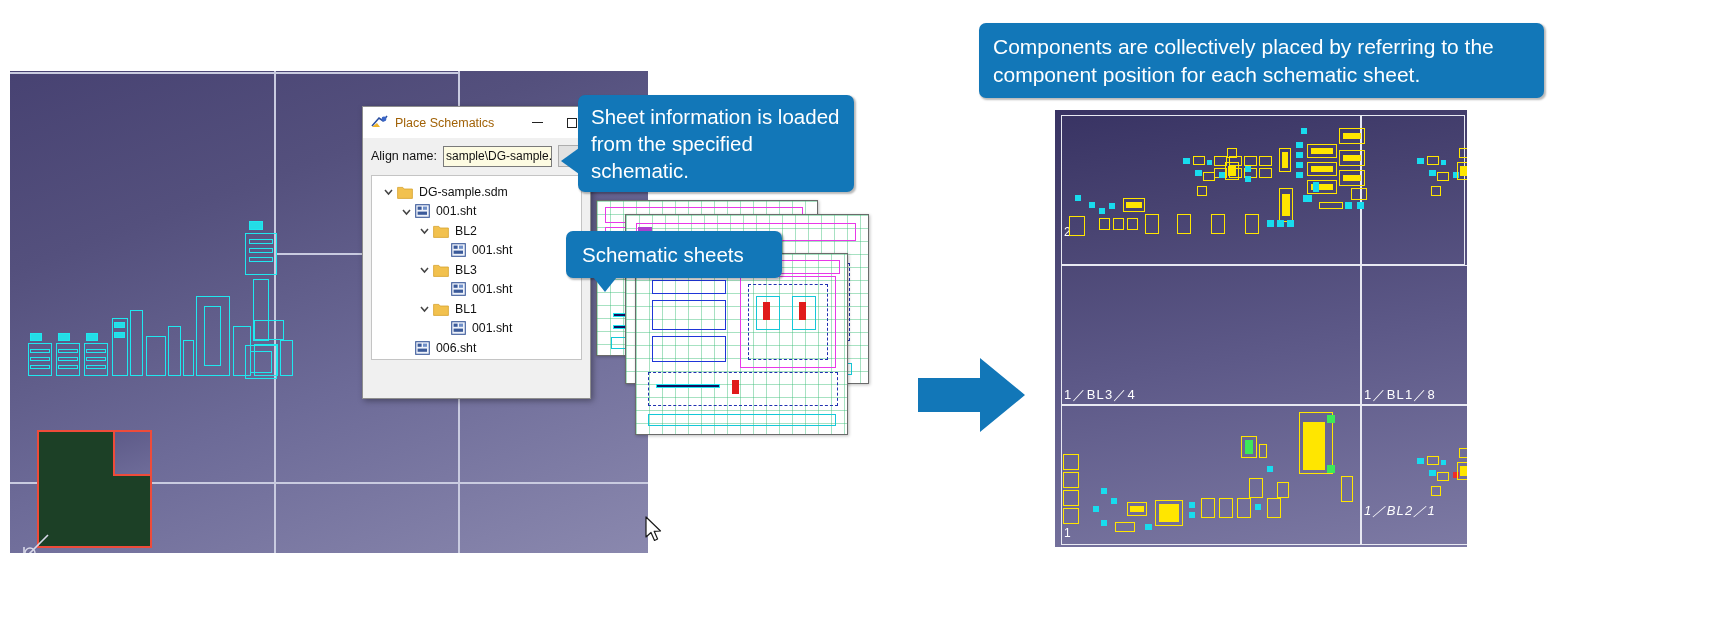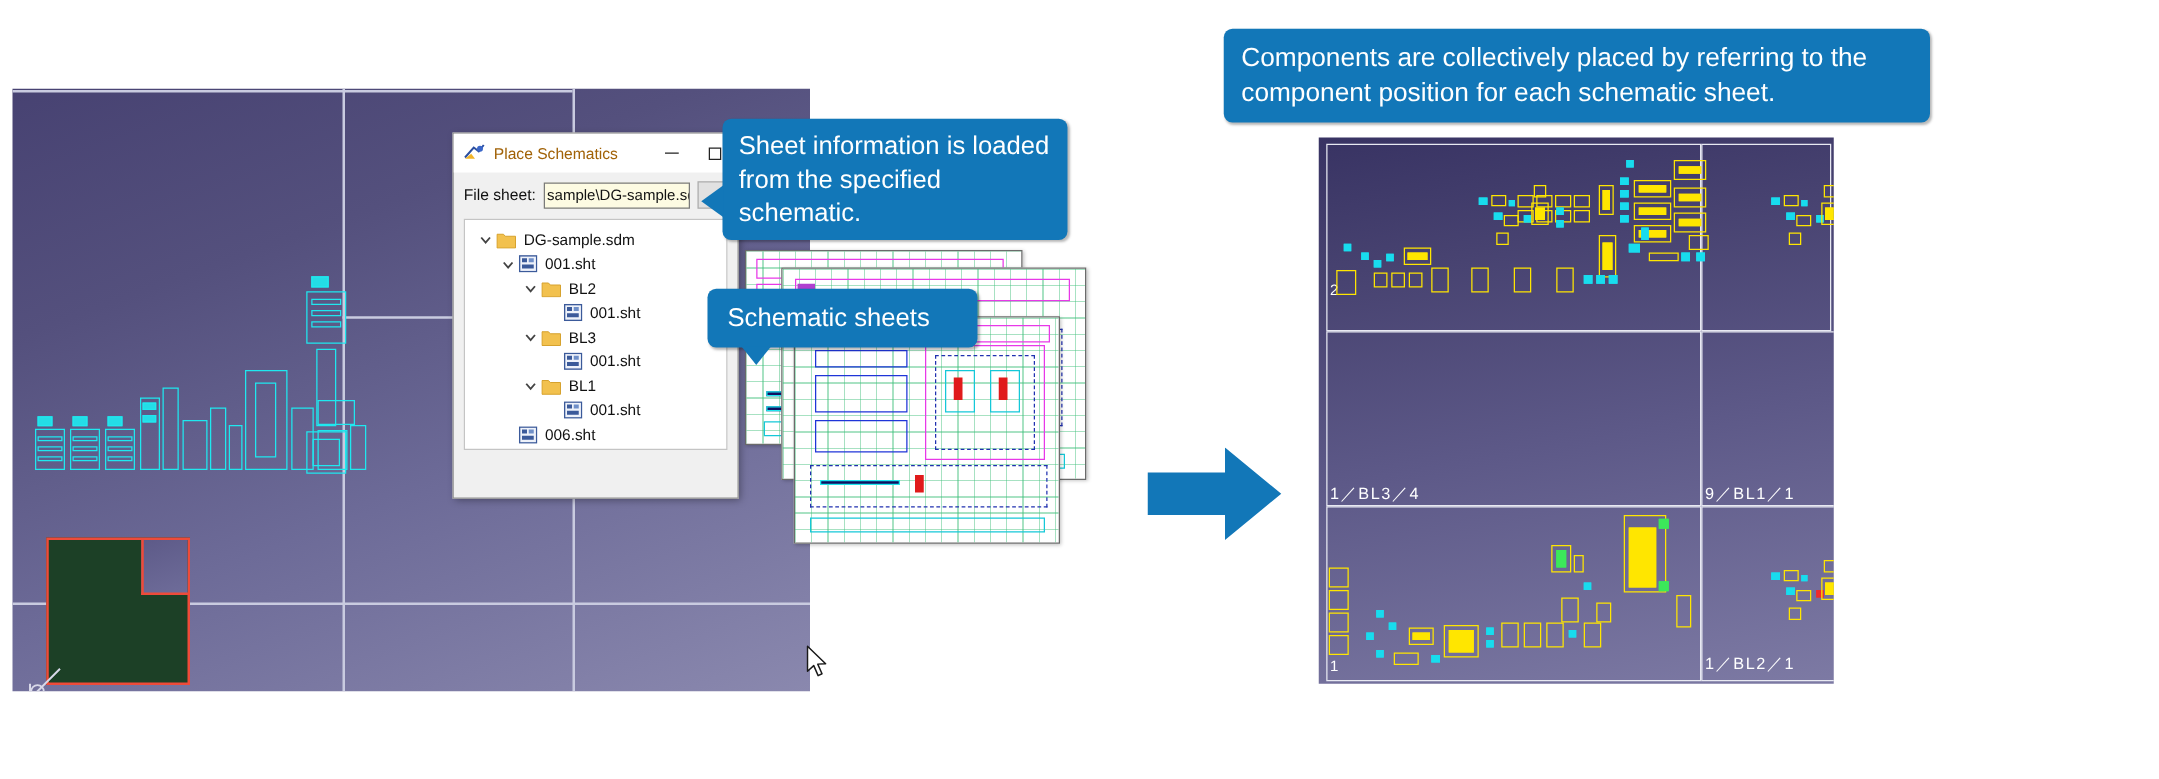--- a/index.html
+++ b/index.html
@@ -305,21 +305,21 @@
       <span class="dlg-btn">
           <i class="dlg-min-glyph"></i>
         </span>
       <span class="dlg-btn">
           <i class="dlg-max-glyph"></i>
         </span>
     </div>
 
     <div class="dlg-body">
       <div class="filename-row">
-        <span class="filename-label">File sheet:</span>
+        <span class="filename-label">Align name:</span>
         <div class="filename-input" placeholder="">sample\DG-sample.sdm</div>
         <div class="browse-btn"></div>
       </div>
 
       <div class="tree-box">
 
         <div class="tree-row t-ind1">
           <svg class="chev" viewBox="0 0 13 13">
               <path d="M3 5 L6.5 9 L10 5" stroke="#444" stroke-width="1.5" fill="none"></path>
             </svg>
@@ -441,23 +441,23 @@
   <div class="board-view">
     <div class="bv-frame" style="left:6px;  top:5px;   width:300px; height:150px;"></div>
     <div class="bv-frame" style="left:306px;top:5px;   width:104px; height:150px;"></div>
     <div class="bv-frame" style="left:6px;  top:155px; width:300px; height:140px;"></div>
     <div class="bv-frame" style="left:306px;top:155px; width:160px; height:140px;"></div>
     <div class="bv-frame" style="left:6px;  top:295px; width:300px; height:140px;"></div>
     <div class="bv-frame" style="left:306px;top:295px; width:160px; height:140px;"></div>
 
     <span class="bv-label small" style="left:9px;  top:115px;">2</span>
     <span class="bv-label" style="left:9px;  top:276px;">1／BL3／4</span>
-    <span class="bv-label" style="left:309px;top:276px;">9／BL1／1</span>
+    <span class="bv-label" style="left:309px;top:276px;">1／BL1／8</span>
     <span class="bv-label small" style="left:9px;  top:416px;">1</span>
-    <span class="bv-label" style="left:309px;top:412px;">1／BL2／1</span>
+    <span class="bv-label" style="left:309px;top:392px;font-style:italic;">1／BL2／1</span>
 
     <div>
       <div class="pad y" style="left:159px;top:46px; width:13px;height:10px;"></div>
       <div class="pad y" style="left:174px;top:46px; width:13px;height:10px;"></div>
       <div class="pad y" style="left:189px;top:46px; width:13px;height:10px;"></div>
       <div class="pad y" style="left:204px;top:46px; width:13px;height:10px;"></div>
       <div class="pad y" style="left:159px;top:58px; width:13px;height:10px;"></div>
       <div class="pad y" style="left:174px;top:58px; width:13px;height:10px;"></div>
       <div class="pad y" style="left:189px;top:58px; width:13px;height:10px;"></div>
       <div class="pad y" style="left:204px;top:58px; width:13px;height:10px;"></div>

